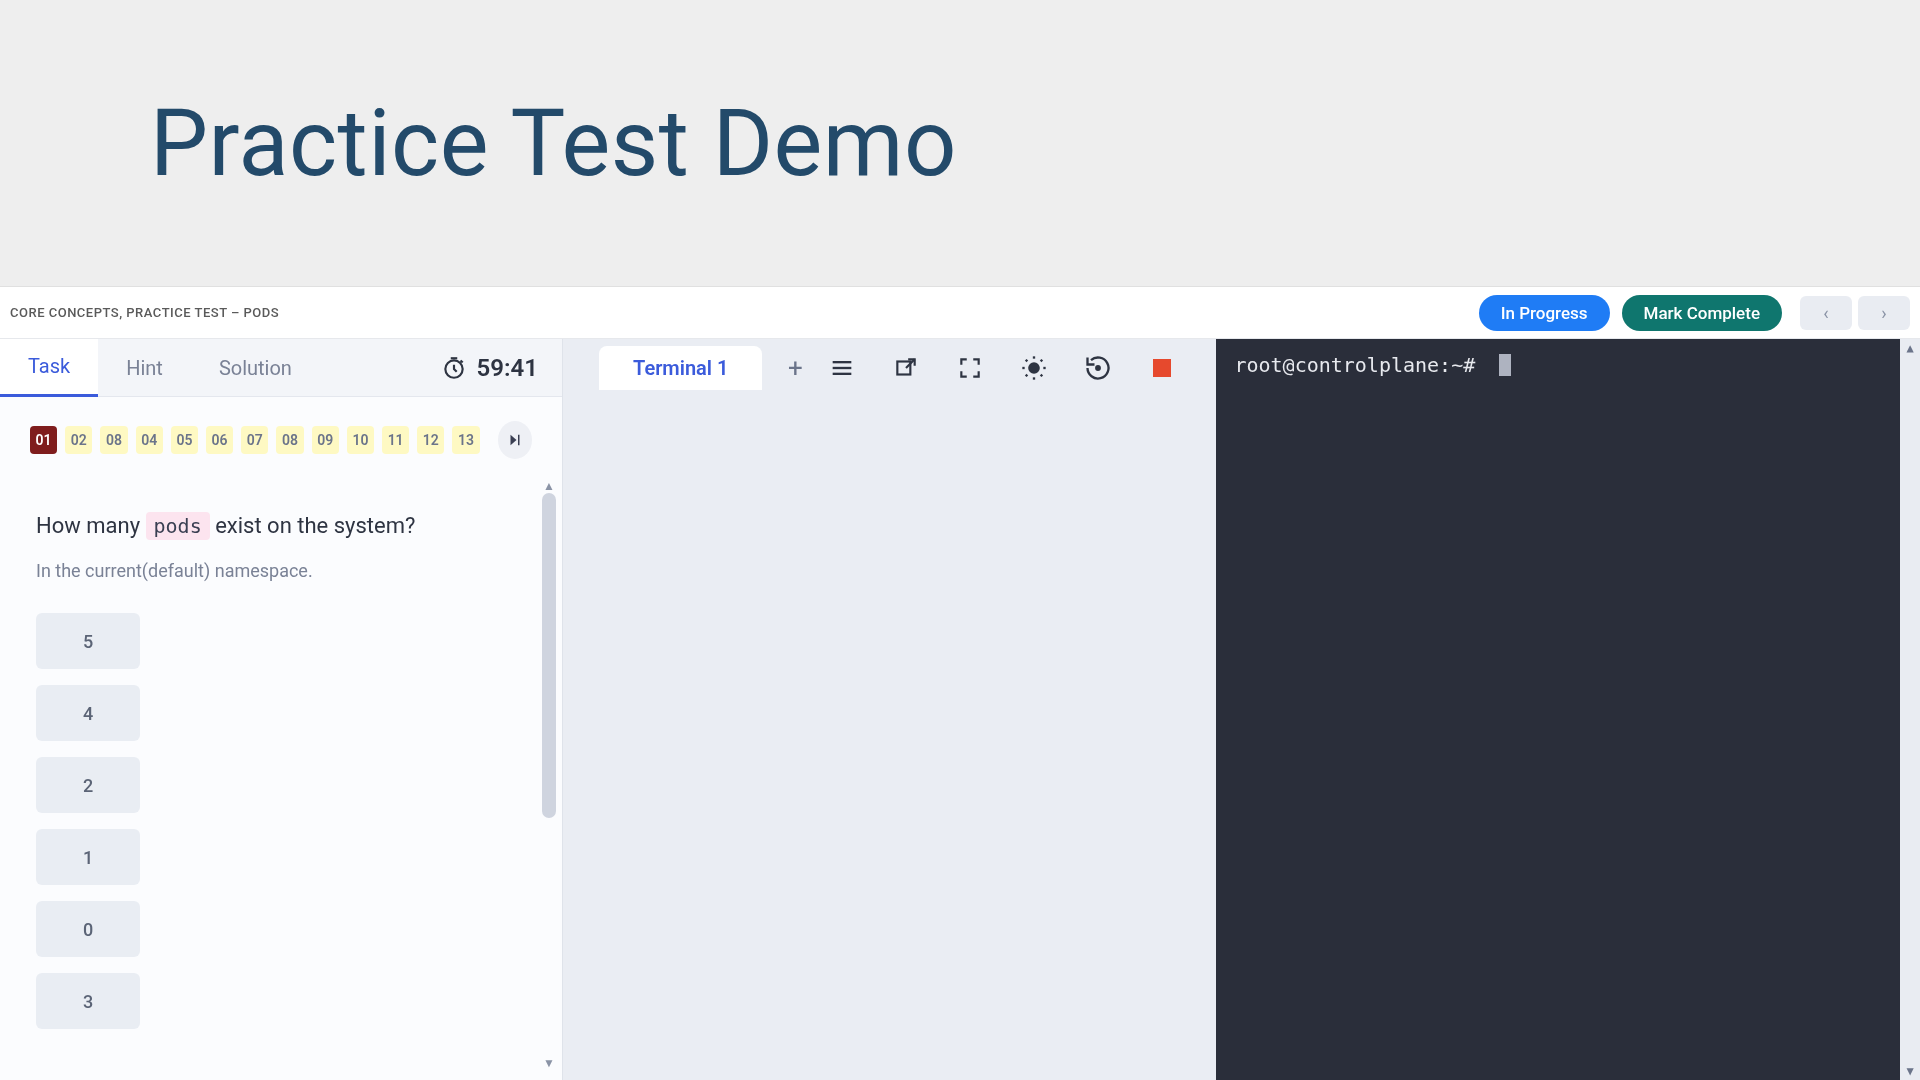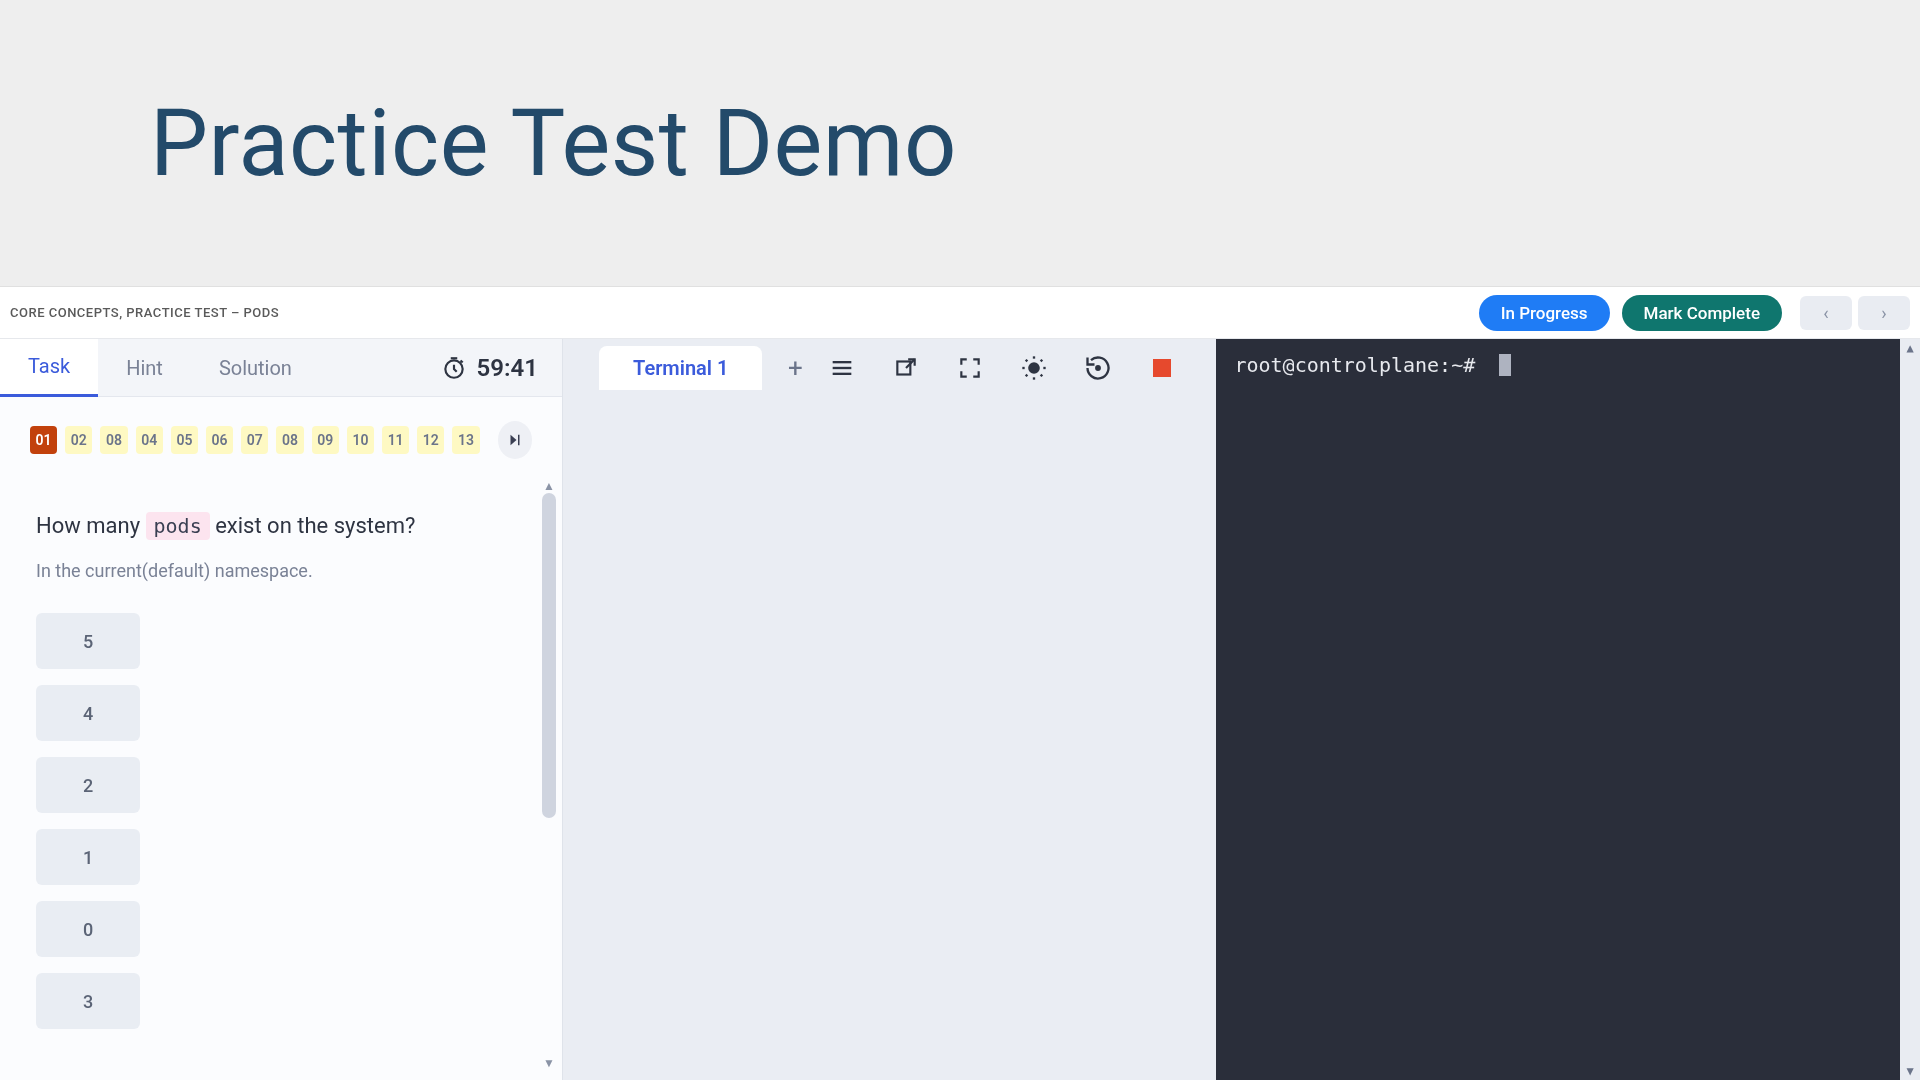--- a/index.html
+++ b/index.html
@@ -16,21 +16,21 @@
   .nav-arrow { width: 52px; height: 34px; background: #e9ecf2; border-radius: 6px; display: flex; align-items: center; justify-content: center; color: #8a93a6; font-size: 18px; cursor: pointer; }
   .work-row { flex: 1; display: flex; background: #eef0f5; }
   .left-pane { width: 563px; background: #fbfcfe; display: flex; flex-direction: column; border-right: 1px solid #dfe3ea; }
   .tabs-row { height: 58px; display: flex; align-items: center; background: #f3f5f9; border-bottom: 1px solid #e4e7ee; position: relative; }
   .tab { padding: 0 28px; height: 58px; display: flex; align-items: center; font-size: 20px; font-weight: 400; color: #7a8296; cursor: pointer; }
   .tab.active { color: #3b5bdb; background: #ffffff; border-bottom: 3px solid #3b5bdb; }
   .timer-wrap { margin-left: auto; display: flex; align-items: center; gap: 10px; padding-right: 24px; color: #2e3442; font-size: 24px; font-weight: 600; }
   .clock-icon { width: 26px; height: 26px; }
   .step-row { padding: 24px 30px 10px 30px; display: flex; align-items: center; gap: 8px; }
   .step { width: 30px; height: 28px; border-radius: 4px; background: #fef9c3; color: #6b748a; font-size: 14px; font-weight: 600; display: flex; align-items: center; justify-content: center; cursor: pointer; }
-  .step.active { background: #c2410c; color: #fff; text-align: center; }
+  .step.active { background: #7f1d1d; color: #fff; text-align: center; }
   .skip-end { width: 38px; height: 38px; border-radius: 50%; background: #eef0f5; margin-left: 10px; display: flex; align-items: center; justify-content: center; cursor: pointer; color: #3a3f52; }
   .task-body { flex: 1; padding: 40px 36px 20px 36px; position: relative; overflow: hidden; }
   .task-body-inner { padding-right: 30px; }
   .question { font-size: 22px; color: #2e3442; line-height: 1.5; }
   .code-chip { background: #fce4ef; padding: 2px 8px; border-radius: 4px; font-family: ui-monospace, Menlo, Consolas, monospace; font-size: 20px; color: #3a3f52; }
   .sub { margin-top: 18px; font-size: 18px; color: #7a8296; }
   .answers { margin-top: 32px; display: flex; flex-direction: column; gap: 16px; }
   .answer { width: 104px; height: 56px; background: #e9edf3; border-radius: 6px; display: flex; align-items: center; justify-content: center; color: #5b6476; font-size: 18px; font-weight: 500; cursor: pointer; }
   .vscroll { position: absolute; right: 6px; top: 10px; bottom: 10px; width: 14px; background: transparent; }
   .vscroll-thumb { position: absolute; left: 0; width: 14px; background: #cfd4df; border-radius: 7px; top: 0; height: 55%; }

